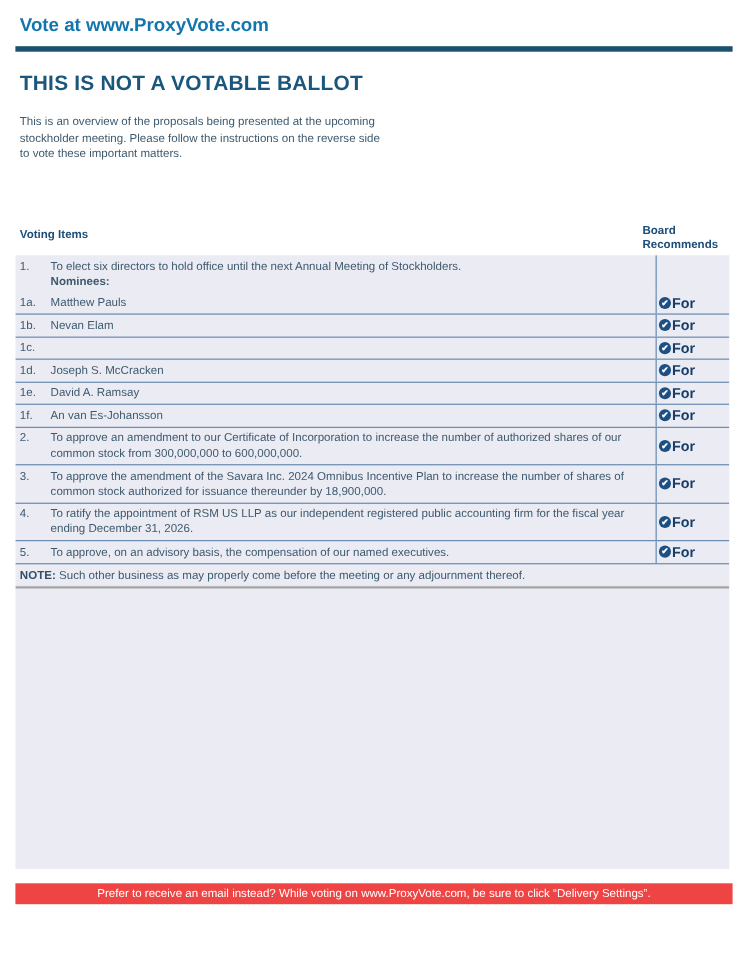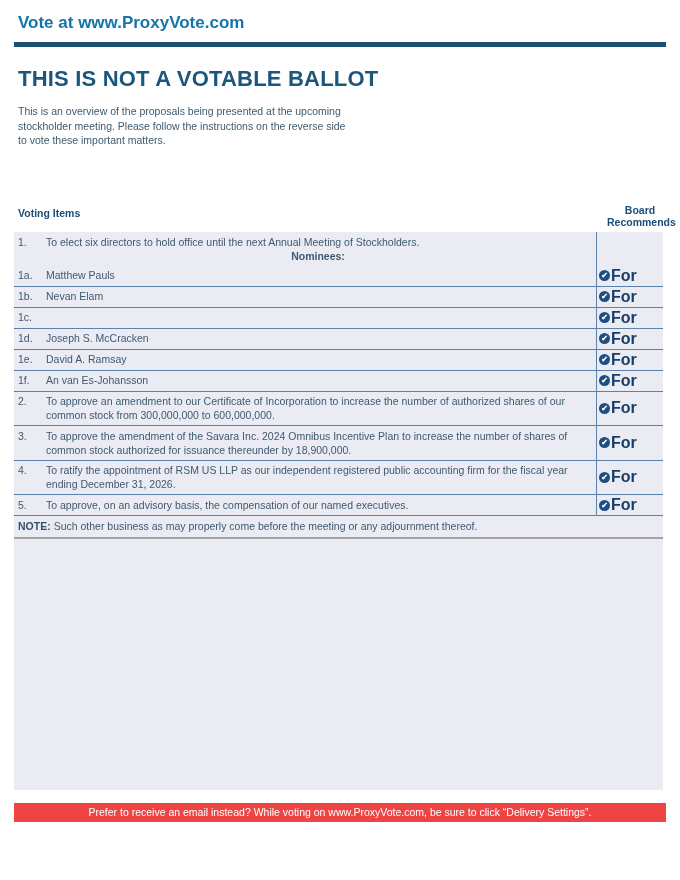--- a/index.html
+++ b/index.html
@@ -10,54 +10,54 @@
   .vote-link {
     position:absolute; top:13px; left:18px;
     font-size:17px; font-weight:bold; color:#1375ab;
   }
   .top-rule {
     position:absolute; top:42px; left:14px; width:652px; height:5px;
     background:#1b506e;
   }
   .ballot-title {
     position:absolute; top:66px; left:18px;
-    font-size:22px; font-weight:bold; color:#1b567d; letter-spacing:0.2px;
+    font-size:19px; font-weight:bold; color:#1b567d; letter-spacing:0.2px;
   }
   .intro {
     position:absolute; top:104px; left:18px; width:338px;
     font-size:10.5px; line-height:14.6px; color:#3e5a6e;
   }
   .col-items {
     position:absolute; top:207px; left:18px;
     font-size:10.5px; font-weight:bold; color:#1c4d77;
   }
   .col-rec {
-    position:absolute; top:205px; right:7px; width:66px; text-align:center;
+    position:absolute; top:205px; right:30px; width:66px; text-align:left;
     font-size:10.5px; font-weight:bold; color:#1c4d77; line-height:11.5px;
   }
   .table-wrap {
     position:absolute; top:232px; left:14px; width:649px; height:558px;
     background:#ebebf4; overflow:hidden;
   }
   .vrow { display:flex; border-bottom:1px solid #5c82ab; align-items:stretch; }
   .vrow.no-sep { border-bottom:none; }
   .vrow .left { flex:1 1 auto; display:flex; padding:2.5px 6px 3px 4px; }
   .vrow .num { flex:0 0 28px; width:28px; font-size:10.5px; line-height:14px; }
   .vrow .txt { flex:1 1 auto; font-size:10.5px; line-height:14px; }
-  .vrow .txt .subline { font-weight:bold;text-align:center; }
+  .vrow .txt .subline { font-weight:bold; }
   .vrow .rec {
     flex:0 0 62px; width:62px; border-left:1px solid #5c82ab;
     padding:1px 2px 1px 2px; display:flex; align-items:center;
   }
   .chk {
     width:11px; height:11px; border-radius:50%; background:#1d4f82; color:#ffffff;
     font-size:8px; line-height:11px; text-align:center; display:inline-block;
     margin-right:1px; font-weight:bold; flex:0 0 11px;
   }
-  .for-label { font-size:16px; font-weight:bold; color:#173e68; }
+  .for-label { font-size:13px; font-weight:bold; color:#173e68; }
   .note-row {
     display:block; border-bottom:2px solid #a3a3a3;
     padding:3px 6px 3.5px 4px; font-size:10.5px; line-height:14px;
   }
   .note-label { font-weight:bold; color:#31506a; margin-right:3px; }
   .footer-bar {
     position:absolute; top:803px; left:14px; width:652px; height:19px;
     background:#ef4444; color:#ffffff; font-size:10.5px; text-align:center;
     line-height:19px;
   }

